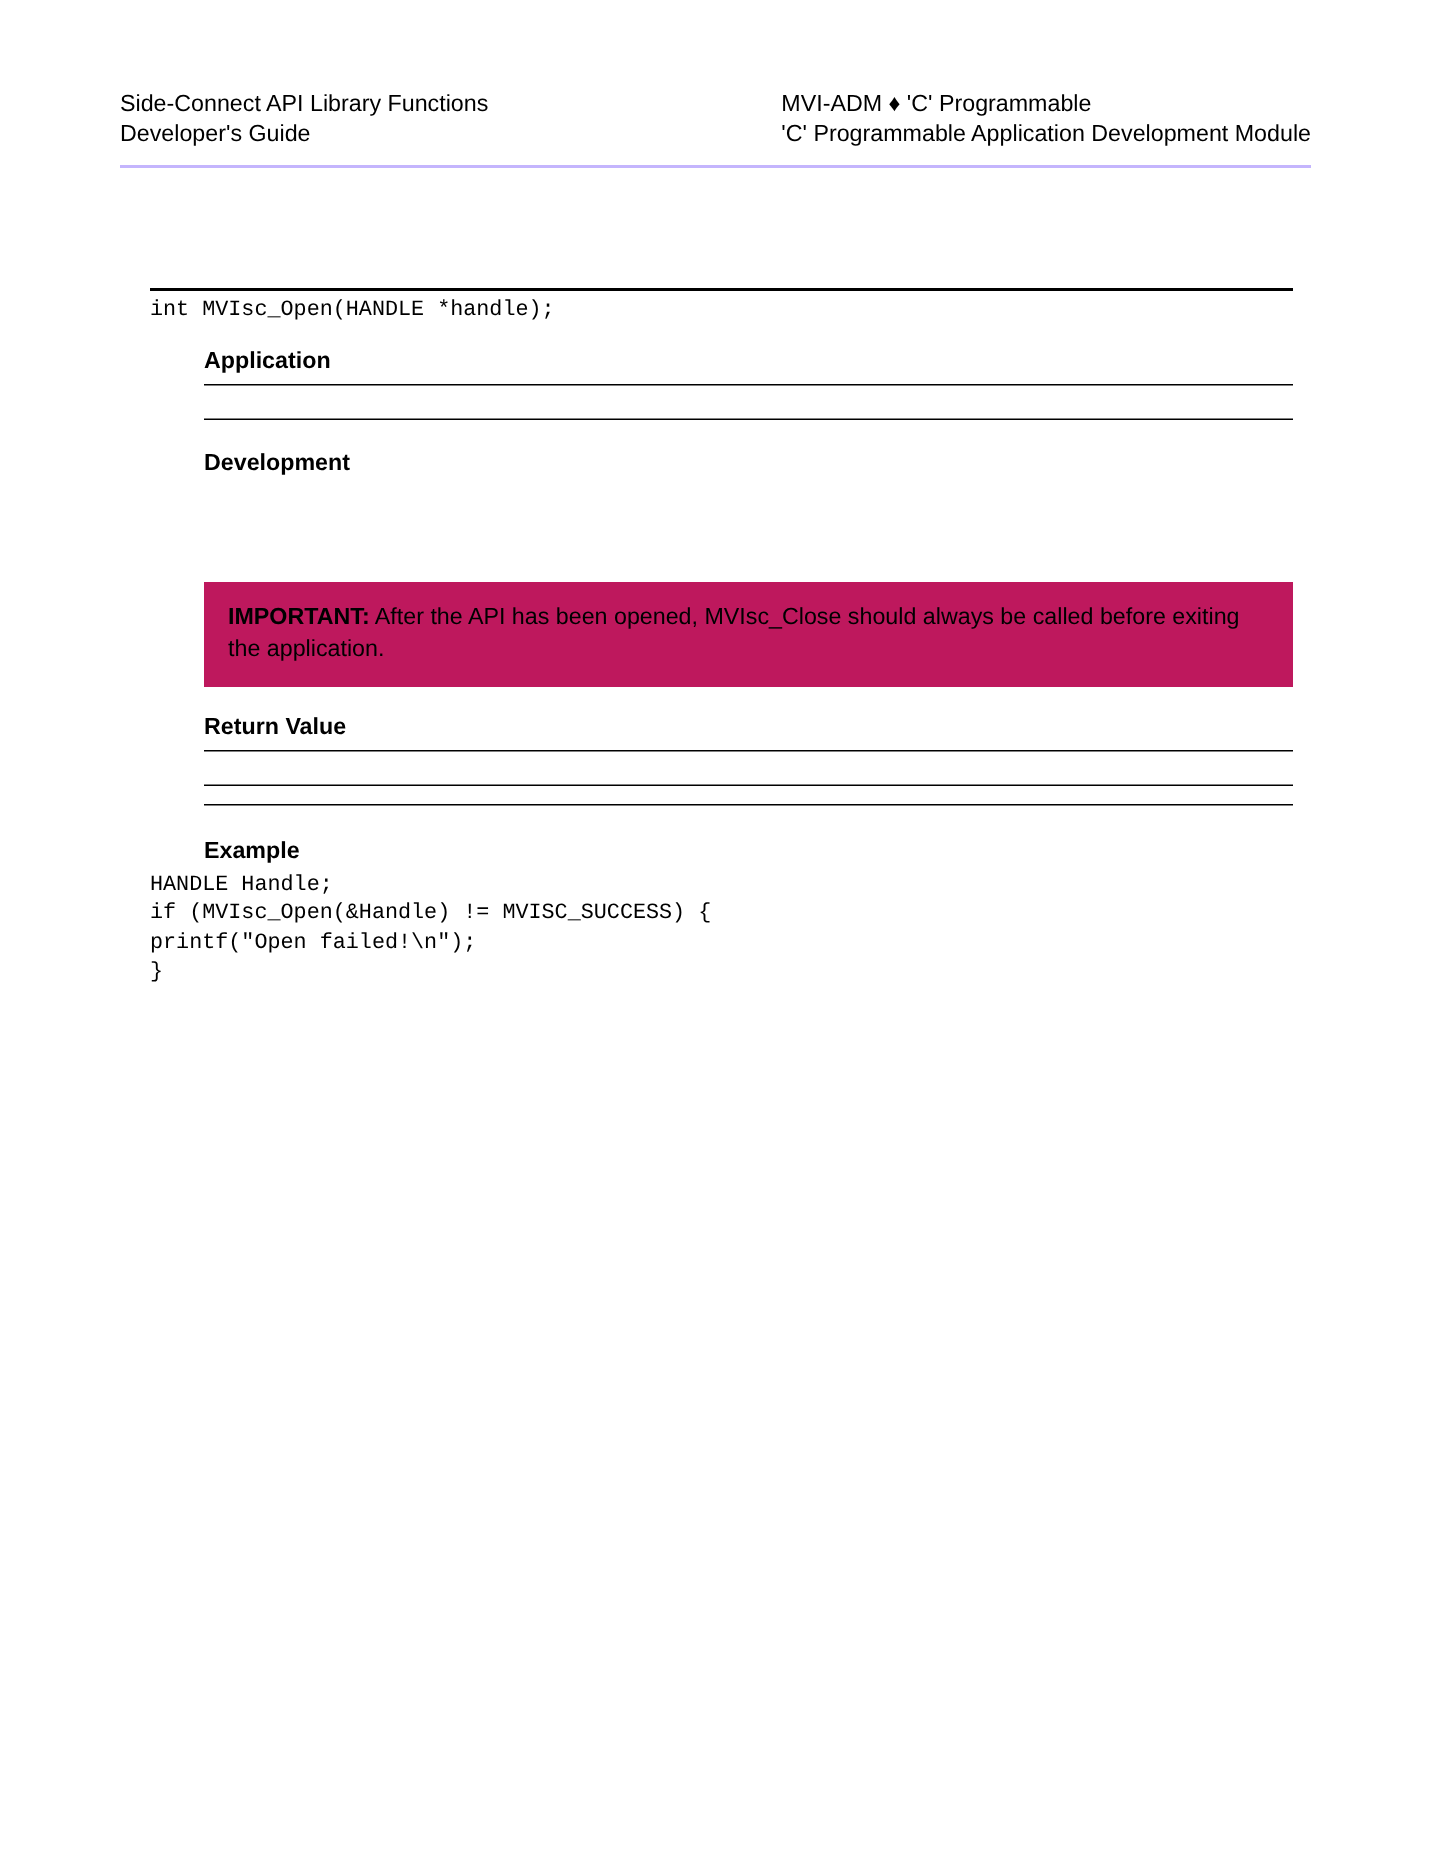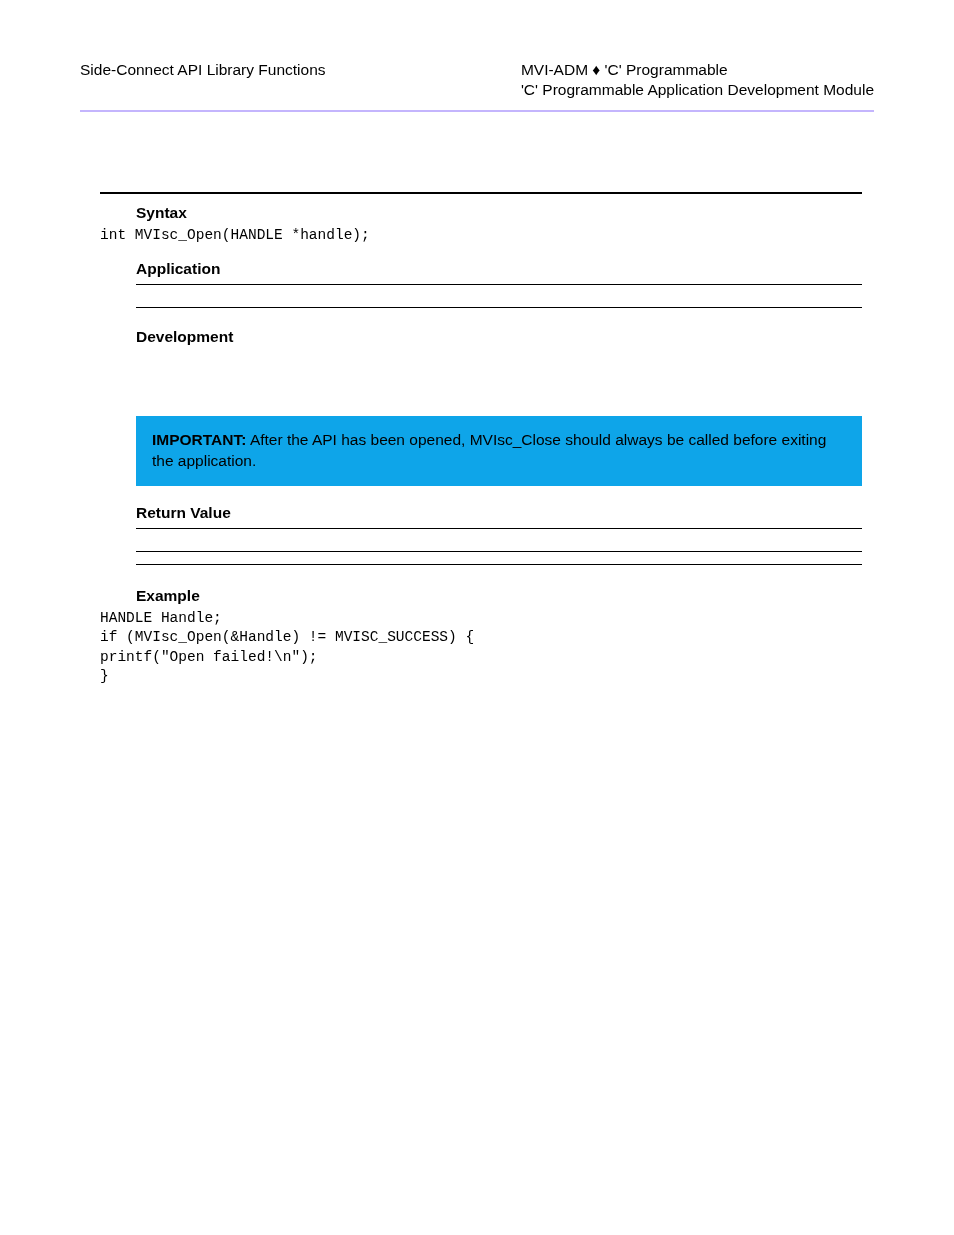--- a/index.html
+++ b/index.html
@@ -40,51 +40,51 @@
       line-height: 1.35;
       margin-top: 4px;
     }
     .thin-rule {
       border-top: 1px solid #000;
       margin-left: 36px;
       margin-right: 0px;
     }
     .param-block { margin-top: 14px; }
     .important-box {
-      background: #0ea5e9;
+      background: #be185d;
       padding: 14px 16px 14px 16px;
       margin-left: 36px;
       margin-right: 0px;
       margin-top: 70px;
       line-height: 1.35;
       font-size: 15.5px;
     }
     .important-label { font-weight: bold; }
     .return-block { margin-top: 18px; }
     .spacer-sm { height: 22px; }
     .spacer-md { height: 12px; }
   </style>
 </head>
 <body>
 
 <div class="header">
   <div class="header-left">
     <div class="header-line">Side-Connect API Library Functions</div>
+    <div class="header-line">Developer's Guide</div>
   </div>
   <div class="header-right">
     <div class="header-line">MVI-ADM ♦ 'C' Programmable</div>
     <div class="header-line">'C' Programmable Application Development Module</div>
   </div>
 </div>
 
 <div class="content">
 
   <div class="top-rule"></div>
 
-  <div class="section-heading first">Syntax</div>
   <div class="code">int MVIsc_Open(HANDLE *handle);</div>
 
   <div class="param-block">
     <div class="section-heading" style="margin-top:10px">Application</div>
     <div class="thin-rule" style="margin-top:6px"></div>
     <div class="spacer-sm"></div>
     <div class="thin-rule"></div>
   </div>
 
   <div class="section-heading">Development</div>

